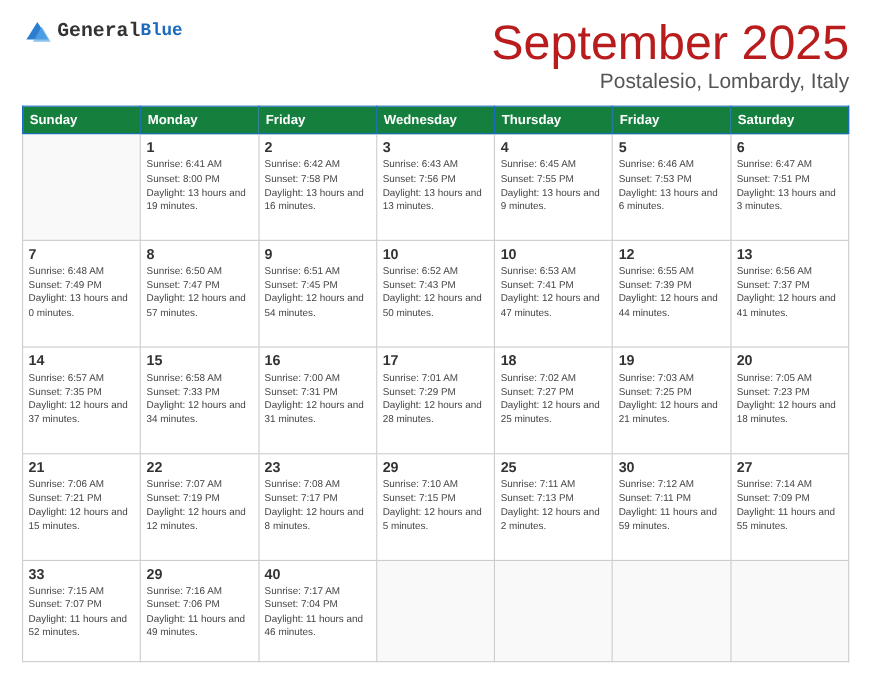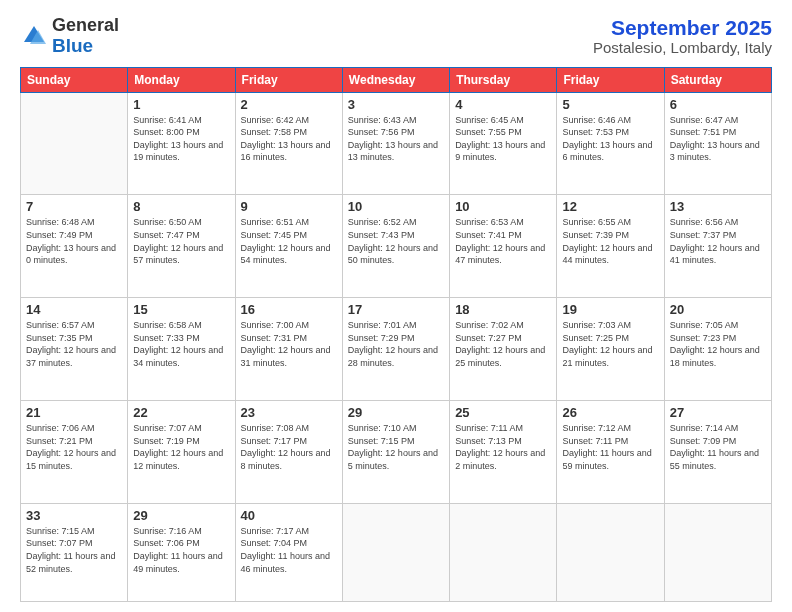--- a/index.html
+++ b/index.html
@@ -23,57 +23,57 @@
       align-items: flex-start;
       margin-bottom: 10px;
     }
     .logo {
       display: flex;
       align-items: center;
       gap: 4px;
     }
     .logo-text {
       display: flex;
-      flex-direction: column;
       line-height: 1.1;
+      font-family: Liberation Mono, monospace;
     }
     .logo-general {
       font-size: 18px;
       font-weight: bold;
       color: #333;
     }
     .logo-blue {
-      font-size: 19px;
+      font-size: 16px;
       font-weight: bold;
       color: #1a6bbf;
     }
     .logo-icon {
       width: 28px;
       height: 28px;
     }
     .title-block {
       text-align: right;
     }
     .month-title {
-      font-size: 21px;
-      font-weight: bold;
-      color: #1d4ed8;
+      font-size: 44px;
+      font-weight: normal;
+      color: #b91c1c;
       line-height: 1.1;
     }
     .location {
-      font-size: 15px;
+      font-size: 19px;
       color: #555;
     }
     .calendar {
       width: 100%;
       border-collapse: collapse;
       flex: 1;
     }
     .calendar thead th {
-      background-color: #ef4444;
+      background-color: #15803d;
       color: white;
       font-size: 12px;
       font-weight: bold;
       padding: 5px 6px;
       text-align: left;
       border: 1px solid #1a6bbf;
     }
     .calendar tbody td {
       border: 1px solid #ccc;
       vertical-align: top;
@@ -240,21 +240,21 @@
           </td>
           <td>
             <span class="day-number">29</span>
             <div class="day-info">Sunrise: 7:10 AM<br>Sunset: 7:15 PM<br>Daylight: 12 hours and 5 minutes.</div>
           </td>
           <td>
             <span class="day-number">25</span>
             <div class="day-info">Sunrise: 7:11 AM<br>Sunset: 7:13 PM<br>Daylight: 12 hours and 2 minutes.</div>
           </td>
           <td>
-            <span class="day-number">26</span>
+            <span class="day-number">30</span>
             <div class="day-info">Sunrise: 7:12 AM<br>Sunset: 7:11 PM<br>Daylight: 11 hours and 59 minutes.</div>
           </td>
           <td>
             <span class="day-number">27</span>
             <div class="day-info">Sunrise: 7:14 AM<br>Sunset: 7:09 PM<br>Daylight: 11 hours and 55 minutes.</div>
           </td>
         </tr>
         <tr>
           <td>
             <span class="day-number">33</span>

